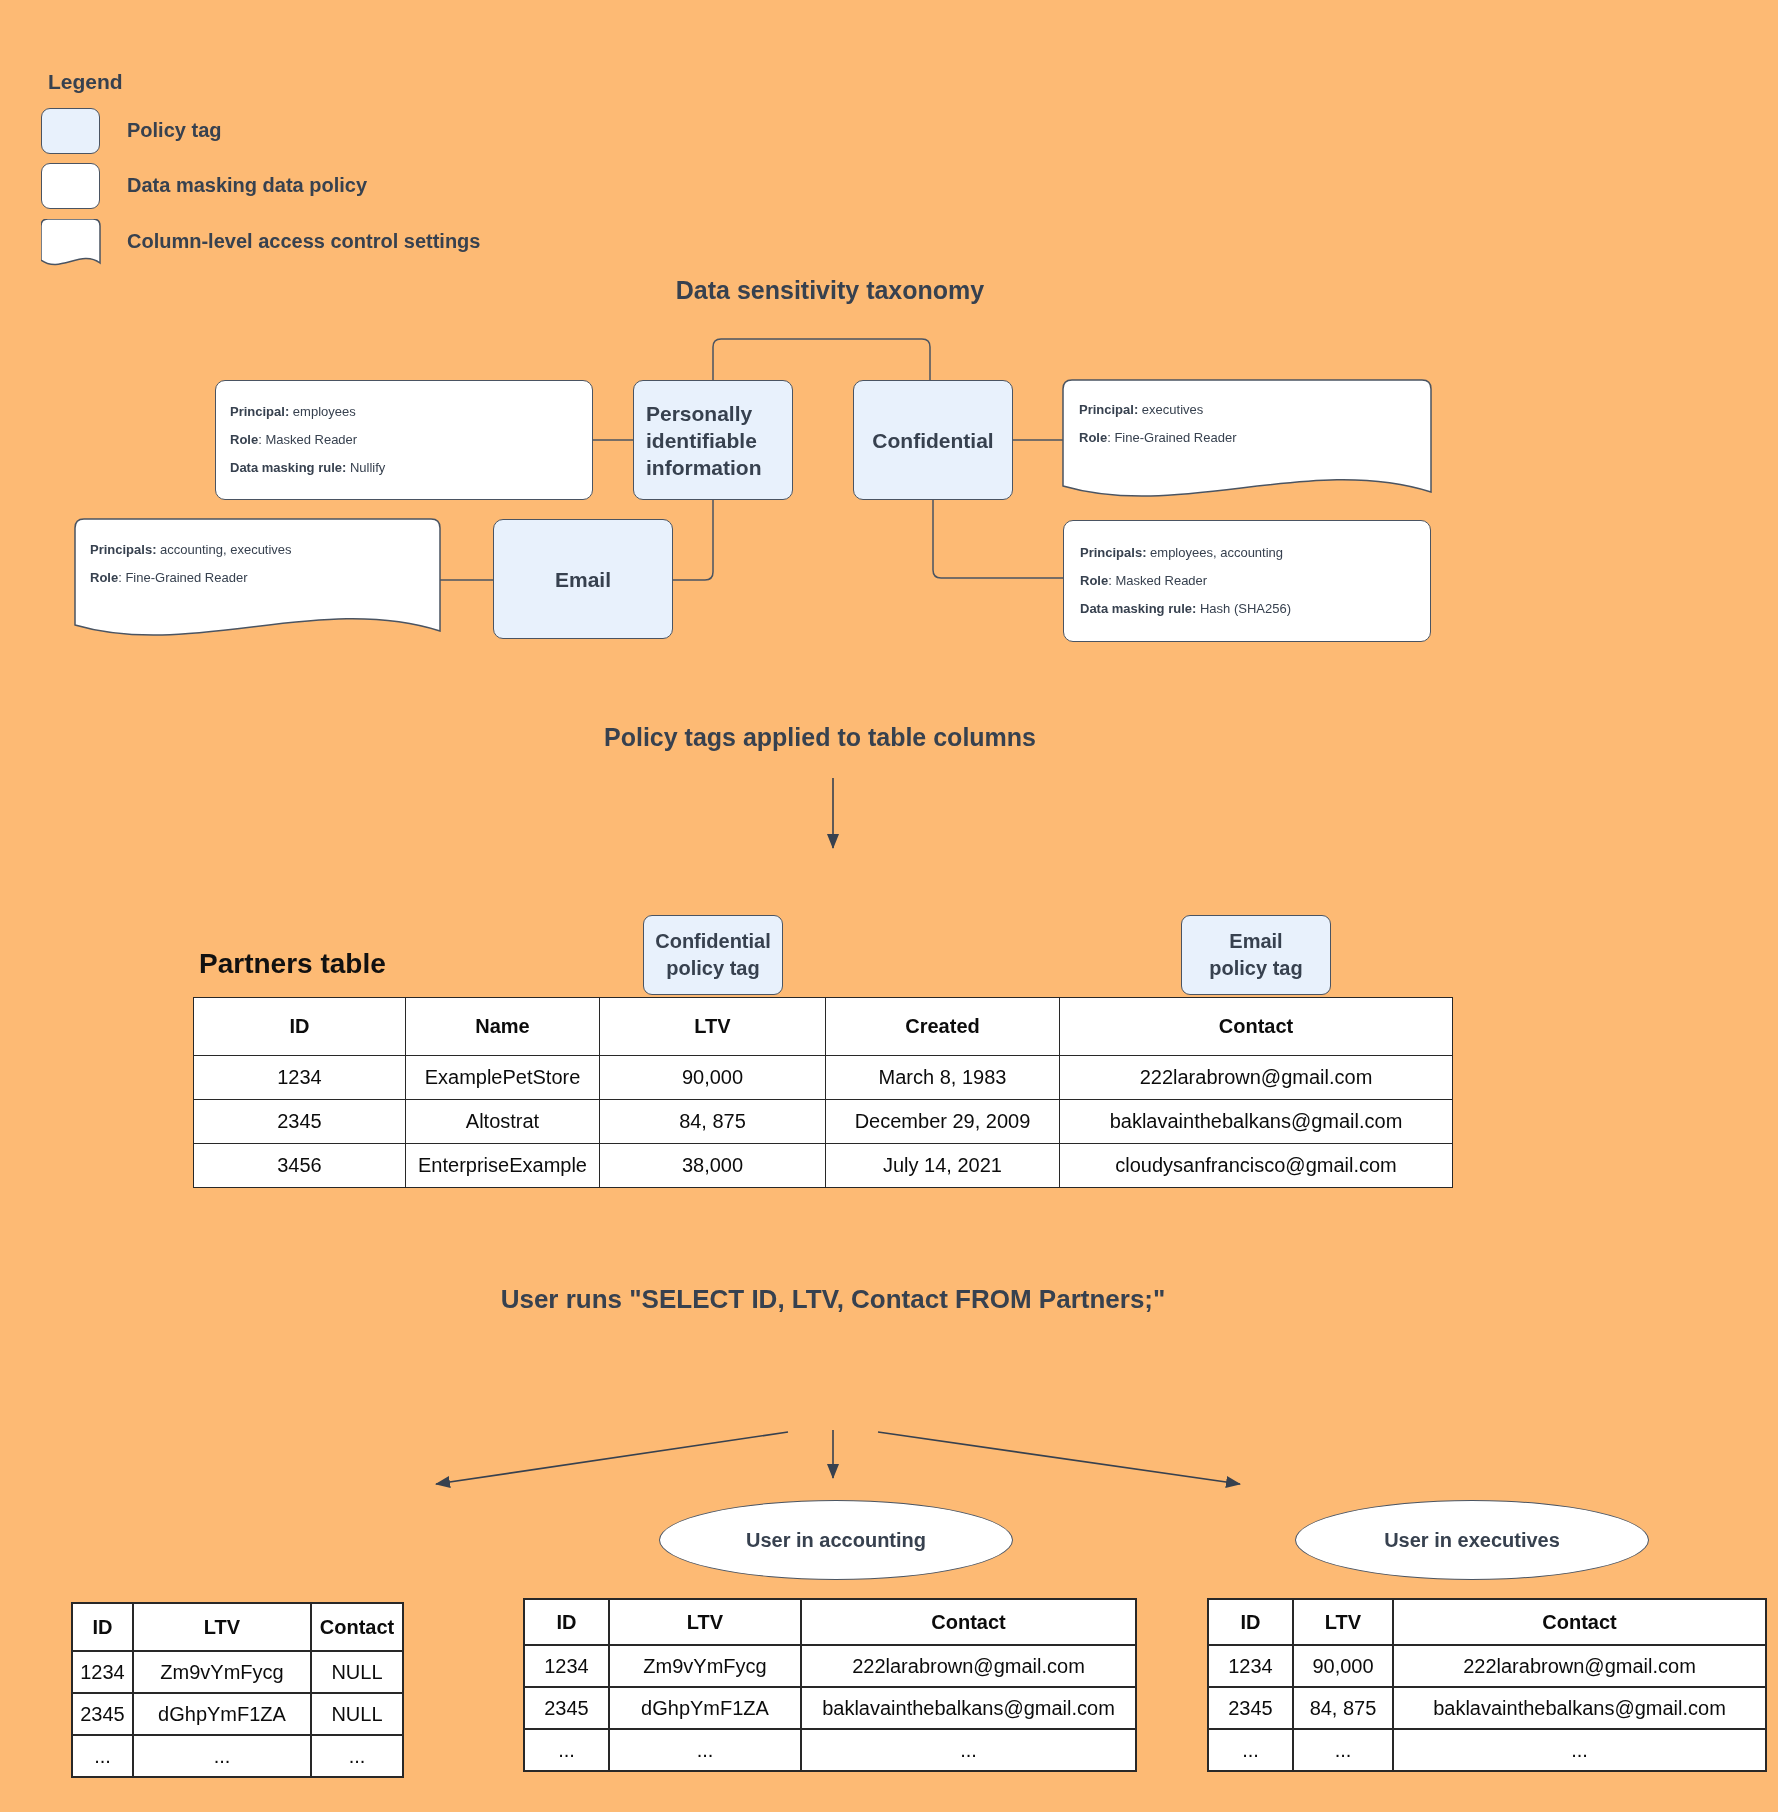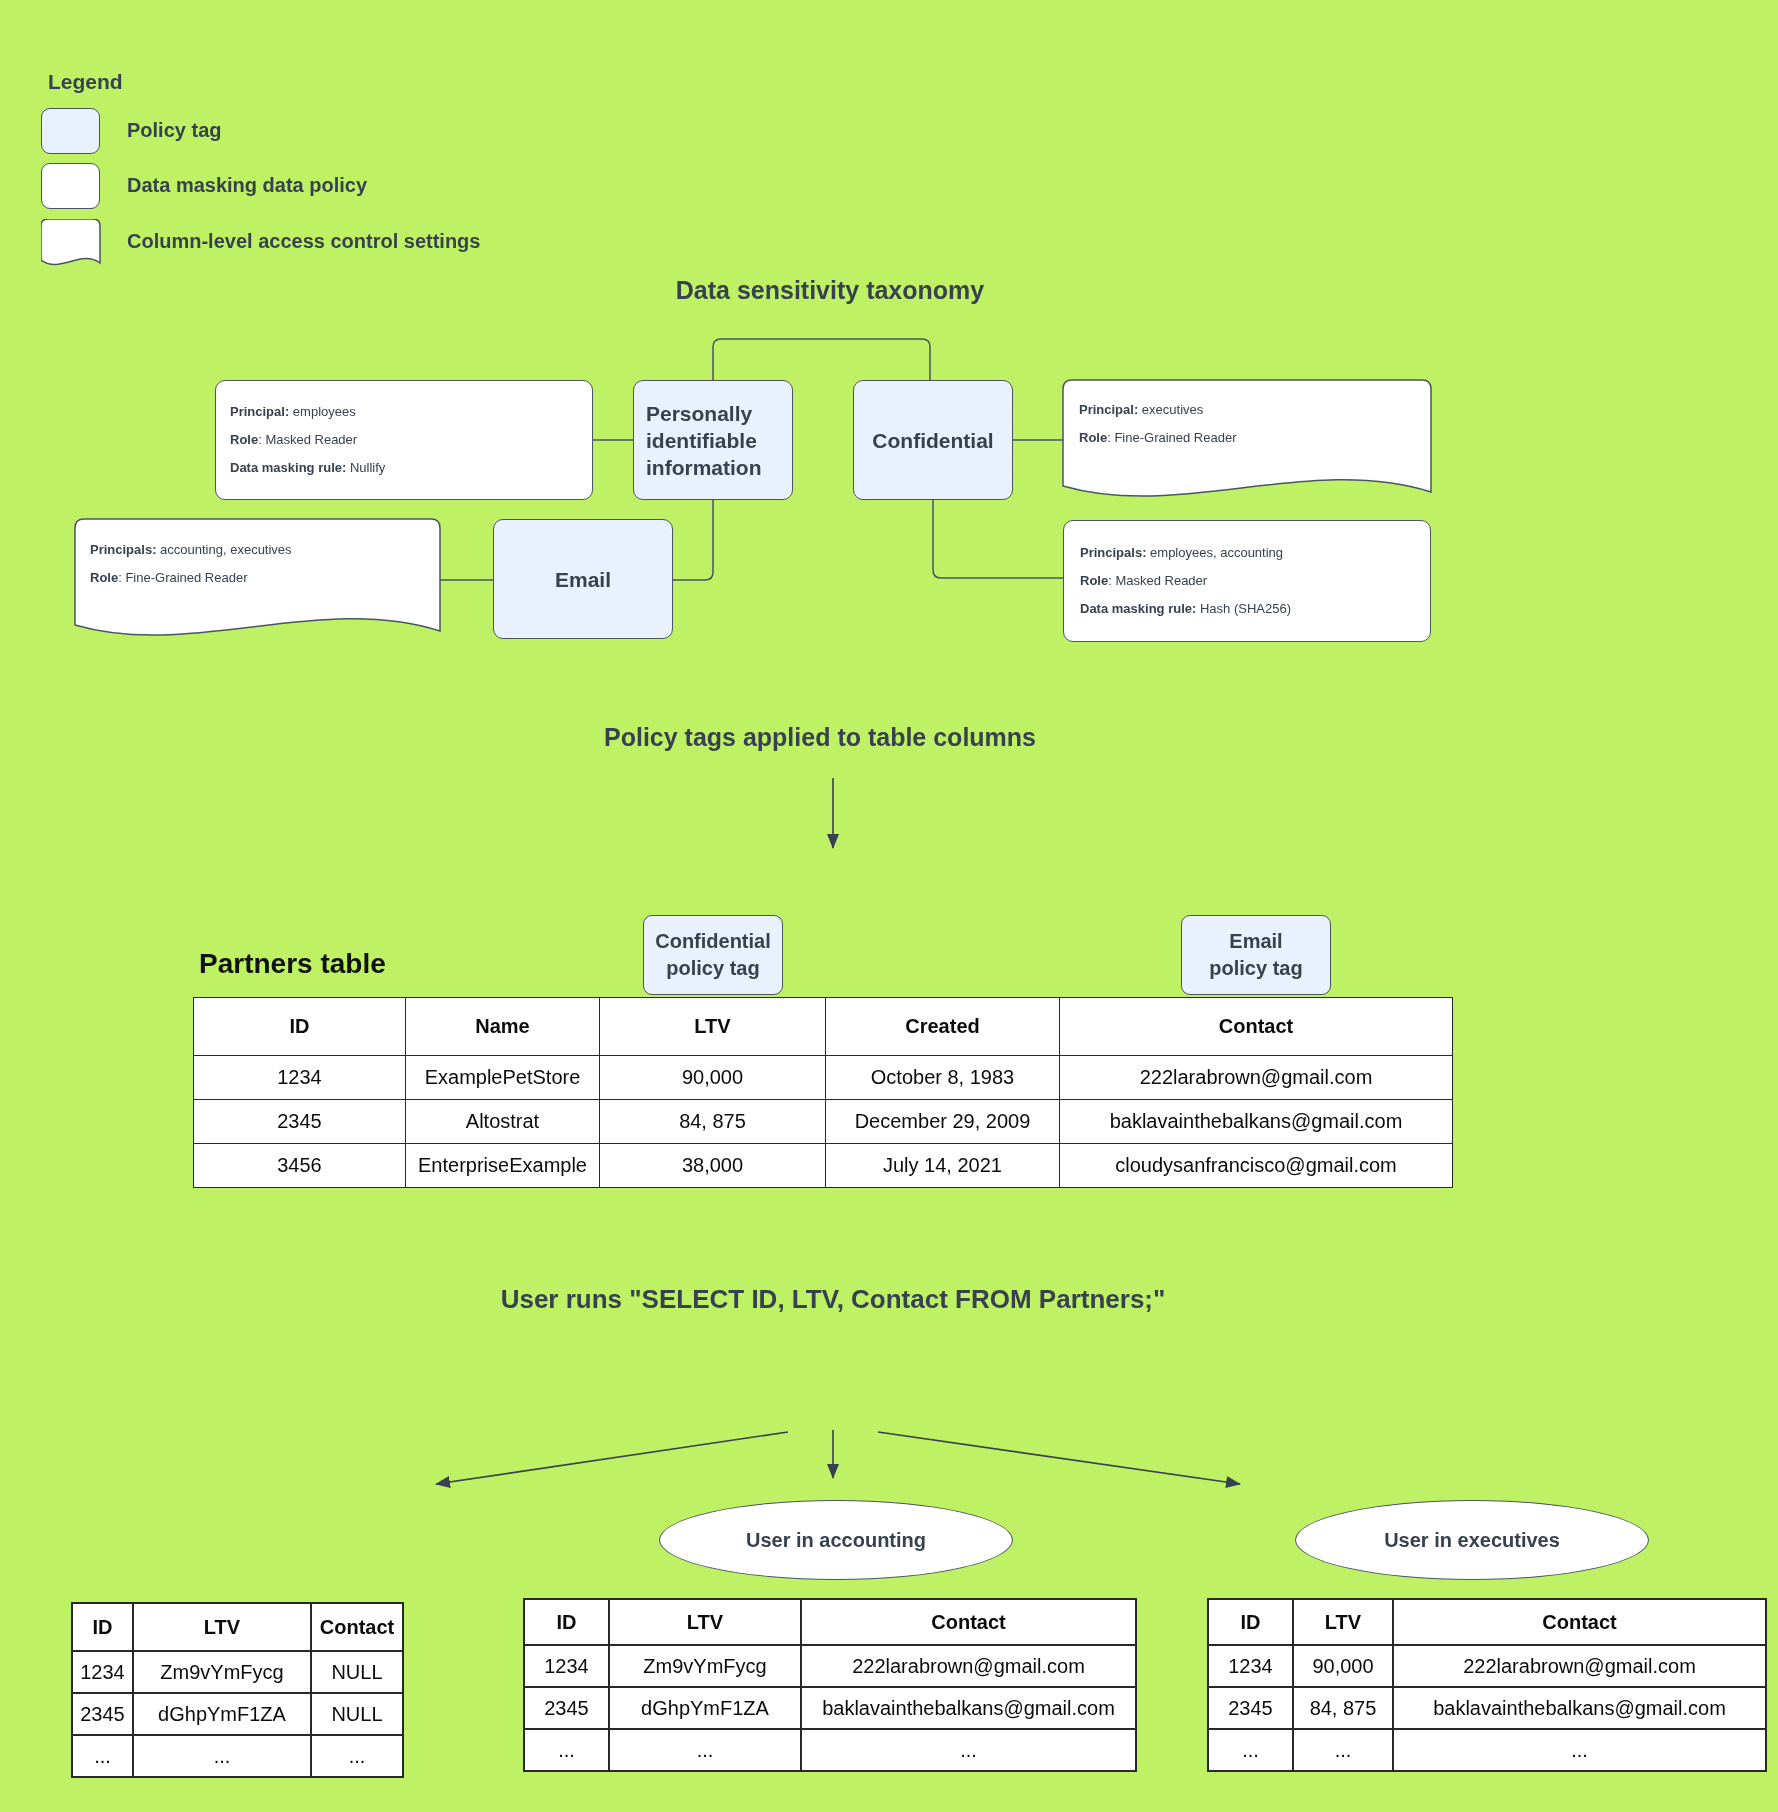--- a/index.html
+++ b/index.html
@@ -1,18 +1,18 @@
 <!DOCTYPE html>
 <html><head>
 <meta charset="utf-8">
 <style>
   html,body { margin:0; padding:0; background:#ffffff; }
   #stage {
     position:relative; width:1778px; height:1812px; overflow:hidden;
-    background:#bef264; font-family:"Liberation Sans", sans-serif; color:#37414F;
+    background:#fdba74; font-family:"Liberation Sans", sans-serif; color:#37414F;
   }
   .abs { position:absolute; }
   svg.layer { position:absolute; left:0; top:0; width:1778px; height:1812px; }
 
   
   .h-title { font-weight:bold; font-size:25px; text-align:center; color:#37414F; }
   .h-query { font-weight:bold; font-size:26px; text-align:center; color:#37414F; }
 
   
   .legend-title { font-weight:bold; font-size:21px; color:#37414F; }
@@ -163,21 +163,21 @@
       <th>ID</th>
       <th>Name</th>
       <th>LTV</th>
       <th>Created</th>
       <th>Contact</th>
     </tr>
     <tr style="height:44px">
       <td>1234</td>
       <td>ExamplePetStore</td>
       <td>90,000</td>
-      <td>October 8, 1983</td>
+      <td>March 8, 1983</td>
       <td>222larabrown@gmail.com</td>
     </tr>
     <tr style="height:44px">
       <td>2345</td>
       <td>Altostrat</td>
       <td>84, 875</td>
       <td>December 29, 2009</td>
       <td>baklavainthebalkans@gmail.com</td>
     </tr>
     <tr style="height:44px">

